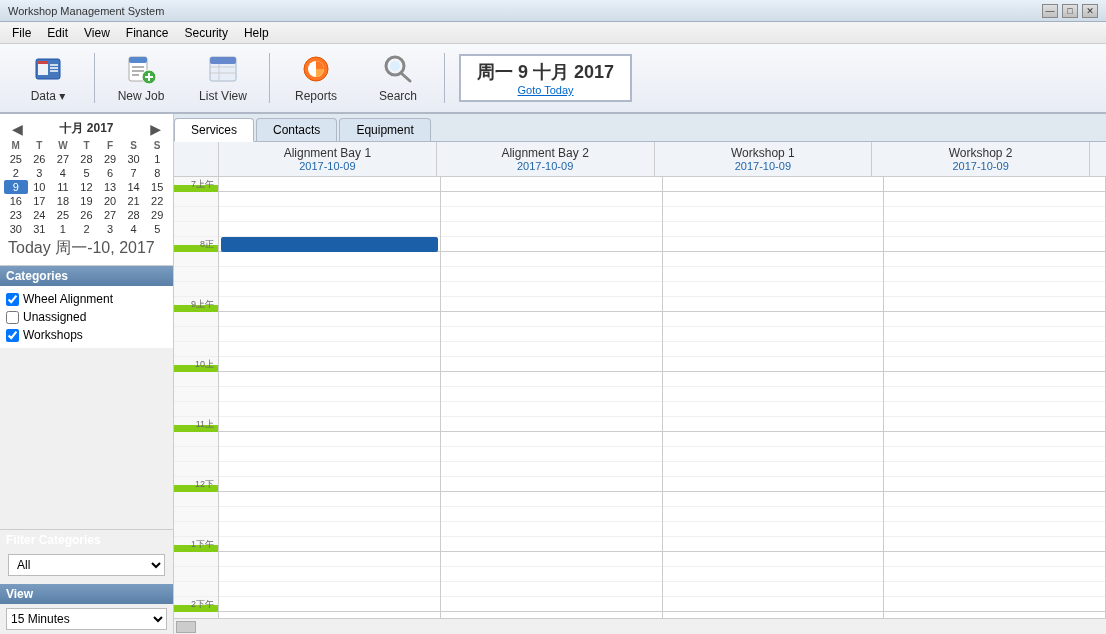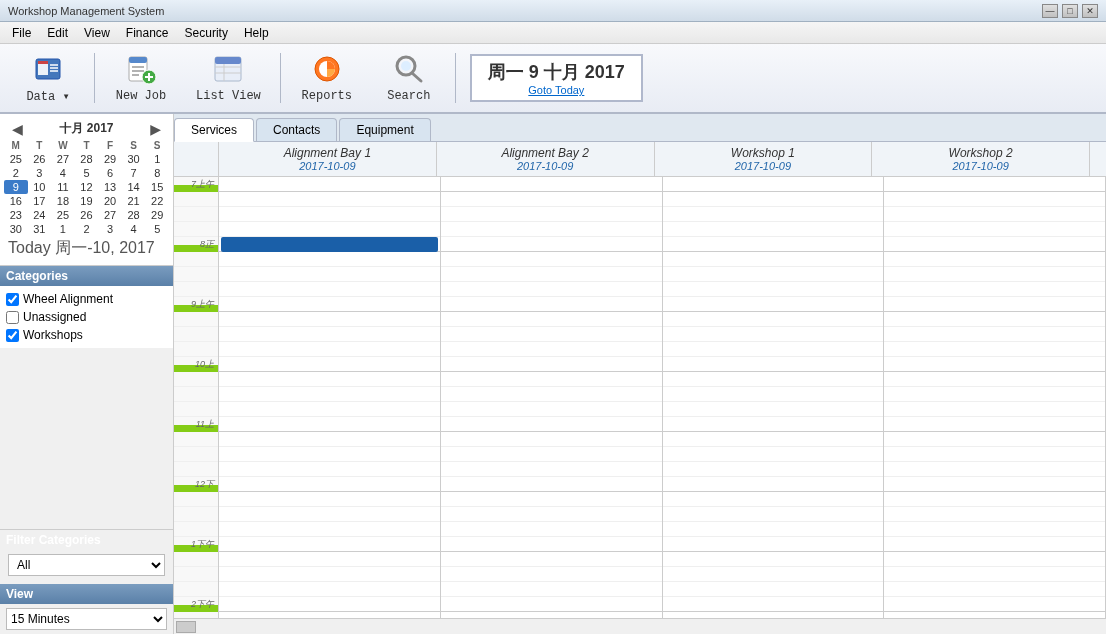--- a/index.html
+++ b/index.html
@@ -60,21 +60,21 @@
       justify-content: center;
       padding: 4px 12px;
       min-width: 80px;
       height: 58px;
       background: transparent;
       border: 1px solid transparent;
       cursor: pointer;
       border-radius: 3px;
       gap: 4px;
     }
-    .toolbar-btn-label { font-size: 12px; color: #333; font-family: Liberation Mono, monospace; }
+    .toolbar-btn-label { font-size: 12px; color: #333; }
     .toolbar-separator { width: 1px; height: 50px; background: #b0b8c8; margin: 0 4px; }
     
     .toolbar-icon {
       width: 32px; height: 32px;
       display: flex; align-items: center; justify-content: center;
     }
 
     
     .date-display {
       margin-left: 8px;
@@ -191,21 +191,20 @@
       z-index: 1;
     }
 
     
     .schedule-container {
       flex: 1;
       display: flex;
       flex-direction: column;
       overflow: hidden;
       background: white;
-      font-style: italic;
     }
     .schedule-header {
       display: flex;
       border-bottom: 1px solid #ccc;
       background: #f0f4f8;
     }
     .time-col-header { width: 45px; flex-shrink: 0; border-right: 1px solid #ccc; }
     .resource-col {
       flex: 1;
       text-align: center;

